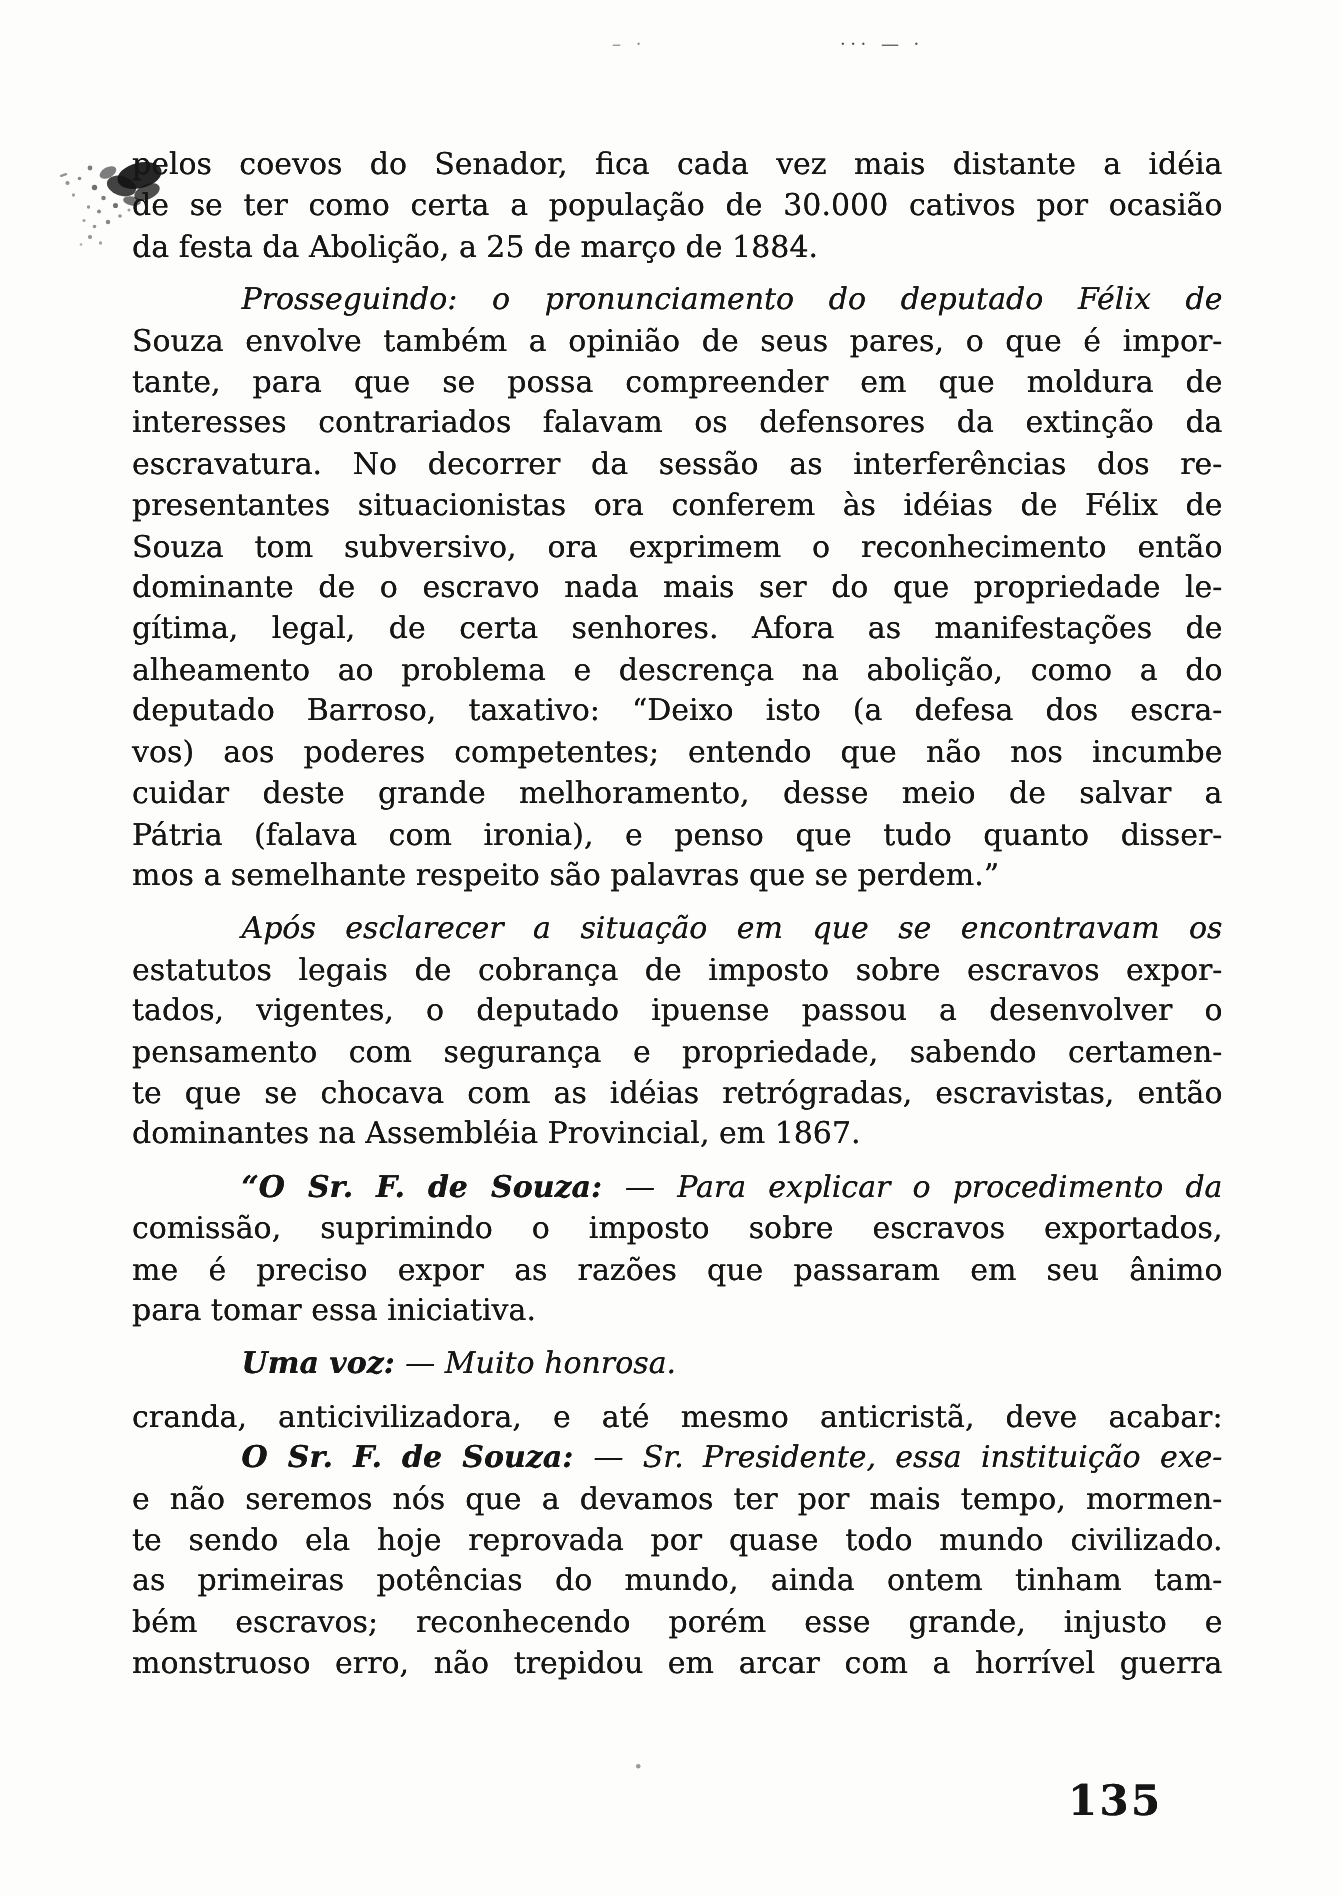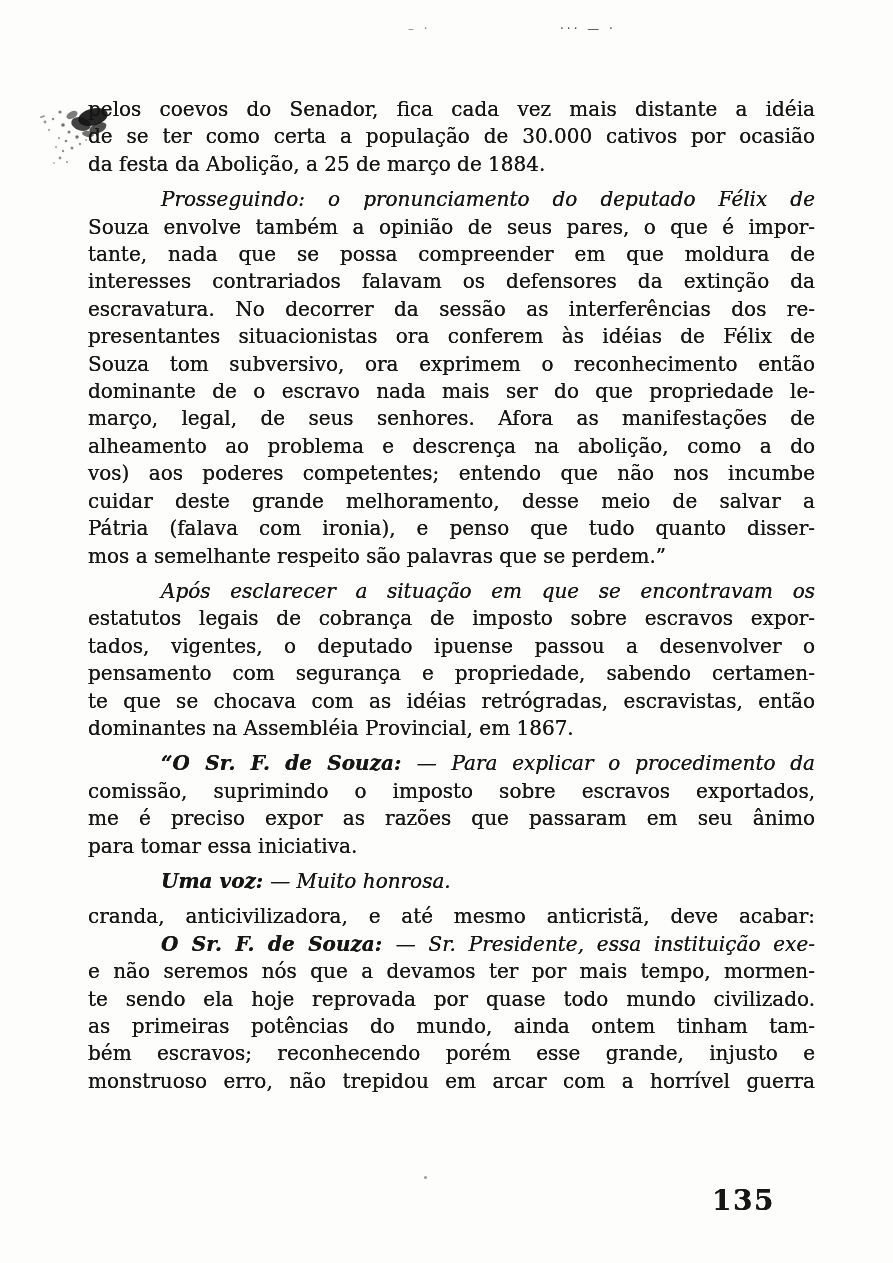--- a/index.html
+++ b/index.html
@@ -105,28 +105,29 @@
 
   <div class="text-block" id="text-block">
       <div class="paragraph">
         <div class="line just first">pelos coevos do Senador, fica cada vez mais distante a idéia</div>
         <div class="line just">de se ter como certa a população de 30.000 cativos por ocasião</div>
         <div class="line">da festa da Abolição, a 25 de março de 1884.</div>
       </div>
       <div class="paragraph indent">
         <div class="line just first">Prosseguindo: o pronunciamento do deputado Félix de</div>
         <div class="line just">Souza envolve também a opinião de seus pares, o que é impor-</div>
-        <div class="line just">tante, nada que se possa compreender em que moldura de</div>
+        <div class="line just">tante, para que se possa compreender em que moldura de</div>
         <div class="line just">interesses contrariados falavam os defensores da extinção da</div>
         <div class="line just">escravatura. No decorrer da sessão as interferências dos re-</div>
         <div class="line just">presentantes situacionistas ora conferem às idéias de Félix de</div>
         <div class="line just">Souza tom subversivo, ora exprimem o reconhecimento então</div>
         <div class="line just">dominante de o escravo nada mais ser do que propriedade le-</div>
-        <div class="line just">março, legal, de seus senhores. Afora as manifestações de</div>
+        <div class="line just">gítima, legal, de certa senhores. Afora as manifestações de</div>
         <div class="line just">alheamento ao problema e descrença na abolição, como a do</div>
+        <div class="line just">deputado Barroso, taxativo: “Deixo isto (a defesa dos escra-</div>
         <div class="line just">vos) aos poderes competentes; entendo que não nos incumbe</div>
         <div class="line just">cuidar deste grande melhoramento, desse meio de salvar a</div>
         <div class="line just">Pátria (falava com ironia), e penso que tudo quanto disser-</div>
         <div class="line">mos a semelhante respeito são palavras que se perdem.”</div>
       </div>
       <div class="paragraph indent">
         <div class="line just first">Após esclarecer a situação em que se encontravam os</div>
         <div class="line just">estatutos legais de cobrança de imposto sobre escravos expor-</div>
         <div class="line just">tados, vigentes, o deputado ipuense passou a desenvolver o</div>
         <div class="line just">pensamento com segurança e propriedade, sabendo certamen-</div>

